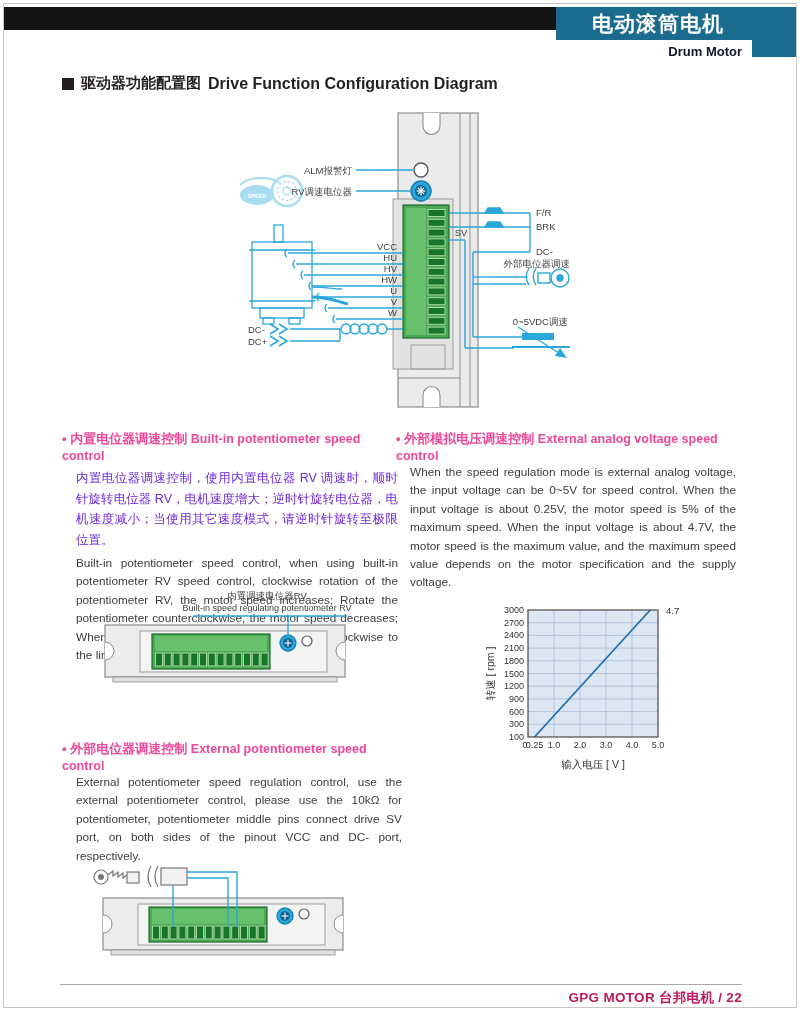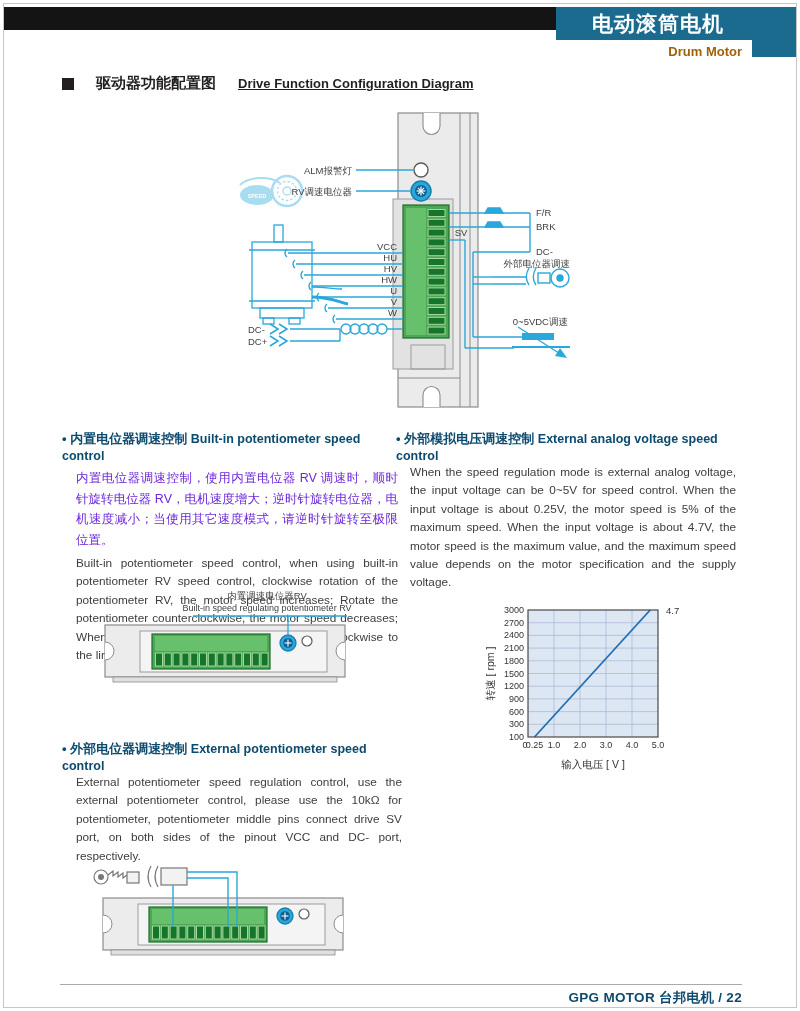--- a/index.html
+++ b/index.html
@@ -9,42 +9,42 @@
     font-family:"Liberation Sans","DejaVu Sans",sans-serif; color:#333;
   }
   .page-border { position:absolute; inset:3px; border:1px solid #c6c6c6; pointer-events:none; }
   .abs { position:absolute; }
 
   
   .top-bar   { position:absolute; left:4px; top:7px; width:738px; height:23px; background:var(--header-bar-black,#141414); }
   .title-box { position:absolute; left:556px; top:7px; width:204px; height:33px;
                background:var(--header-blue,#1a6b8e); color:#fff; font-size:21px; font-weight:bold;
                display:flex; align-items:center; justify-content:center; letter-spacing:1px; }
-  .subtitle  { position:absolute; right:58px; top:44px; font-size:13px; font-weight:bold; color:#a16207; }
+  .subtitle  { position:absolute; right:58px; top:44px; font-size:13px; font-weight:bold; color:#0f172a; }
   .corner-box{ position:absolute; left:752px; top:7px; width:44px; height:50px; background:var(--header-blue,#1a6b8e); }
 
   
-  .sec-title { position:absolute; left:62px; top:74px; display:flex; align-items:center; gap:22px;
+  .sec-title { position:absolute; left:62px; top:74px; display:flex; align-items:center; gap:7px;
                font-weight:bold; color:#231f20; }
   .sec-title .sq { width:12px; height:12px; background:#231f20; display:inline-block; }
   .sec-title .cn { font-size:15px; }
-  .sec-title .en { font-size:13px;text-decoration:underline; }
+  .sec-title .en { font-size:16px; }
 
   
   .tblock   { position:absolute; }
-  .tb-title { font-weight:bold; color:#0c4a6e; font-size:13px; }
+  .tb-title { font-weight:bold; color:#ec4899; font-size:13px; }
   .tb-title .en { font-size:12.5px; }
   .cn-body  { font-size:12.5px; line-height:1.64; color:#6d28d9; text-align:justify; margin:5px 0 4px 14px; }
   .en-body  { font-size:11.8px; line-height:1.56; color:#3c3c3c; text-align:justify; margin-left:14px; }
 
   svg.diagram { position:absolute; overflow:visible; }
   svg text { font-family:"Liberation Sans","DejaVu Sans",sans-serif; }
 
   .footer-line { position:absolute; left:60px; top:984px; width:682px; height:1px; background:#a9a9a9; }
-  .footer-text { position:absolute; right:58px; top:989px; font-size:13.5px; font-weight:bold; color:#0c4a6e; letter-spacing:.3px; }
+  .footer-text { position:absolute; right:58px; top:989px; font-size:13.5px; font-weight:bold; color:#be185d; letter-spacing:.3px; }
 </style>
 </head>
 <body>
 
 <div class="page-border"></div>
 
 <div class="top-bar"></div>
 <div class="title-box">
     <span>电动滚筒电机</span>
   </div>

